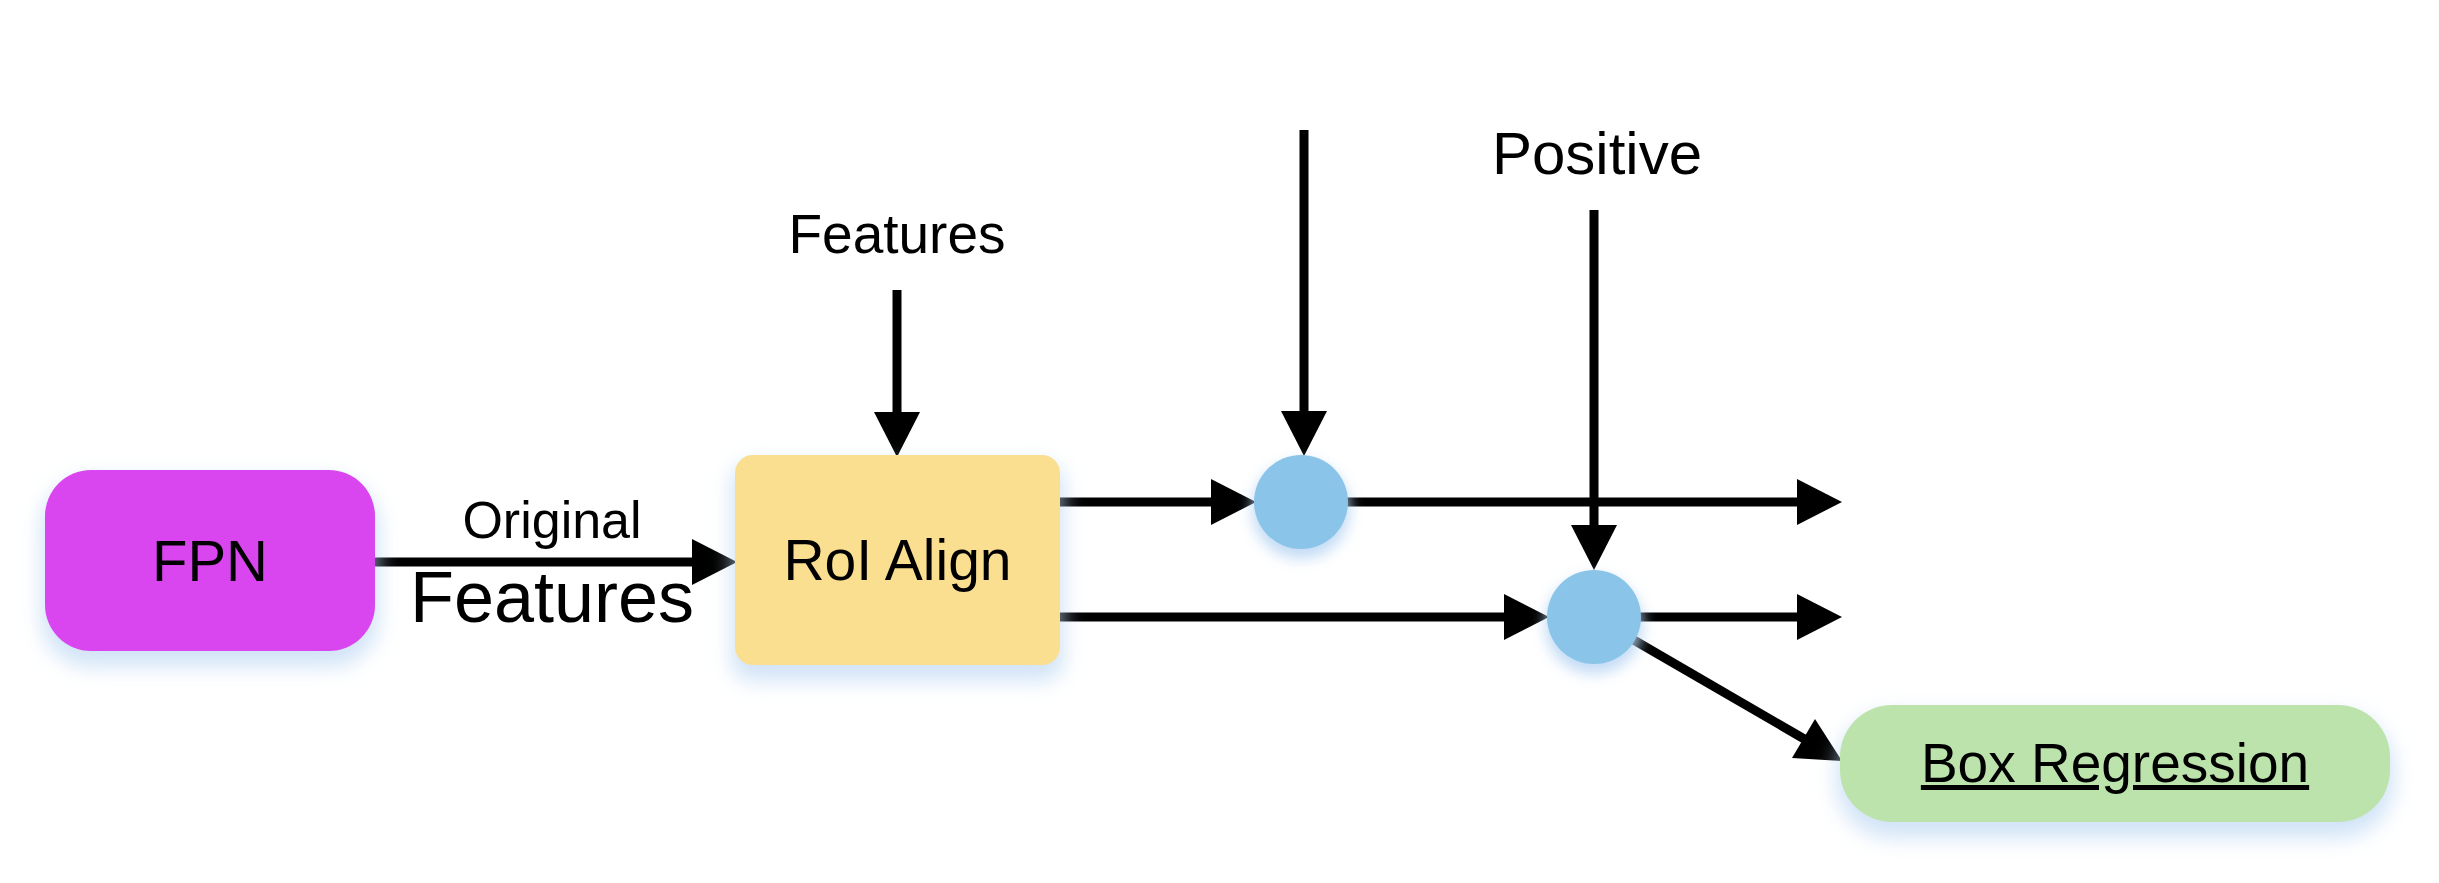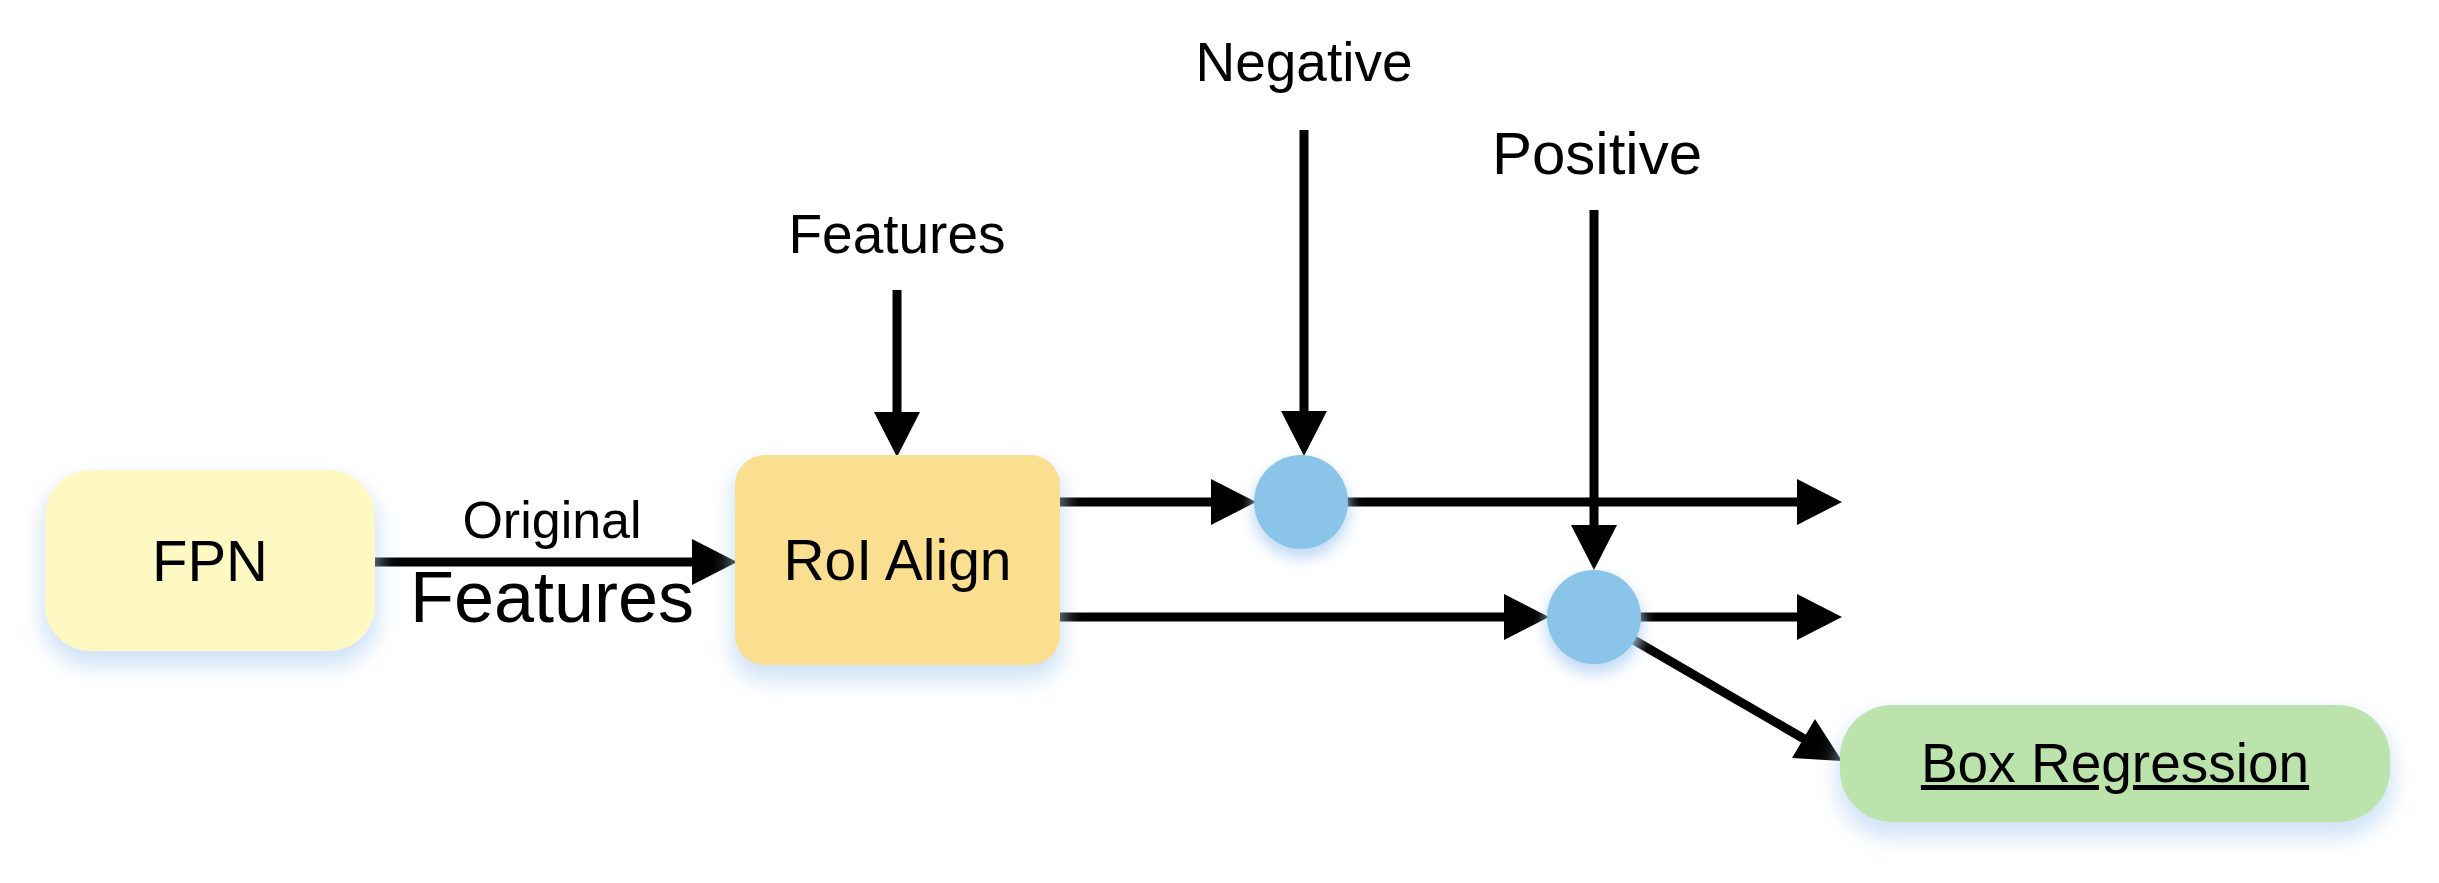--- a/index.html
+++ b/index.html
@@ -36,21 +36,21 @@
     white-space: nowrap;
     line-height: 1.1;
   }
   #node-fpn {
     left: 45px; top: 470px; width: 330px; height: 181px;
     border-radius: 46px;
     font-size: 58px;
   }
   #node-roi {
     left: 735px; top: 455px; width: 325px; height: 210px;
-    border-radius: 30px;
+    border-radius: 18px;
     font-size: 57px;
   }
   #node-boxcls {
     left: 1840px; top: 462px; width: 550px; height: 205px;
     border-radius: 56px;
     font-size: 55px;
   }
   #node-boxreg {
     left: 1840px; top: 705px; width: 550px; height: 117px;
     border-radius: 52px;
@@ -111,35 +111,34 @@
     <line x1="1060" y1="617" x2="1506" y2="617"></line>
     <polygon points="1549,617 1504,594 1504,640"></polygon>
 
     <line x1="1640" y1="617" x2="1799" y2="617"></line>
     <polygon points="1842,617 1797,594 1797,640"></polygon>
 
     <line x1="1632" y1="639" x2="1806" y2="740"></line>
     <polygon points="1842,761 1792,758 1815,719"></polygon>
   </svg>
 
-  <div id="node-fpn" class="node" style="background-color: #fef9c3;">
+  <div id="node-fpn" class="node" style="background-color: #d946ef;">
     <span class="node-label">FPN</span>
   </div>
 
   <div id="node-roi" class="node" style="background-color: rgb(251, 223, 144);">
     <span class="node-label">RoI Align</span>
   </div>
 
 
   <div id="node-boxreg" class="node" style="background-color: rgb(188, 227, 172);">
     <span class="node-label">Box Regression</span>
   </div>
 
   <div id="junction-negative" class="junction" style="background-color: rgb(138, 196, 232);"></div>
   <div id="junction-positive" class="junction" style="background-color: rgb(138, 196, 232);"></div>
 
   <div id="label-proposals" class="edge-label">Features</div>
-  <div id="label-negative" class="edge-label">Negative</div>
   <div id="label-positive" class="edge-label">Positive</div>
   <div id="label-original" class="edge-label">Original</div>
   <div id="label-features" class="edge-label">Features</div>
 
 </div>
 
 </body></html>

